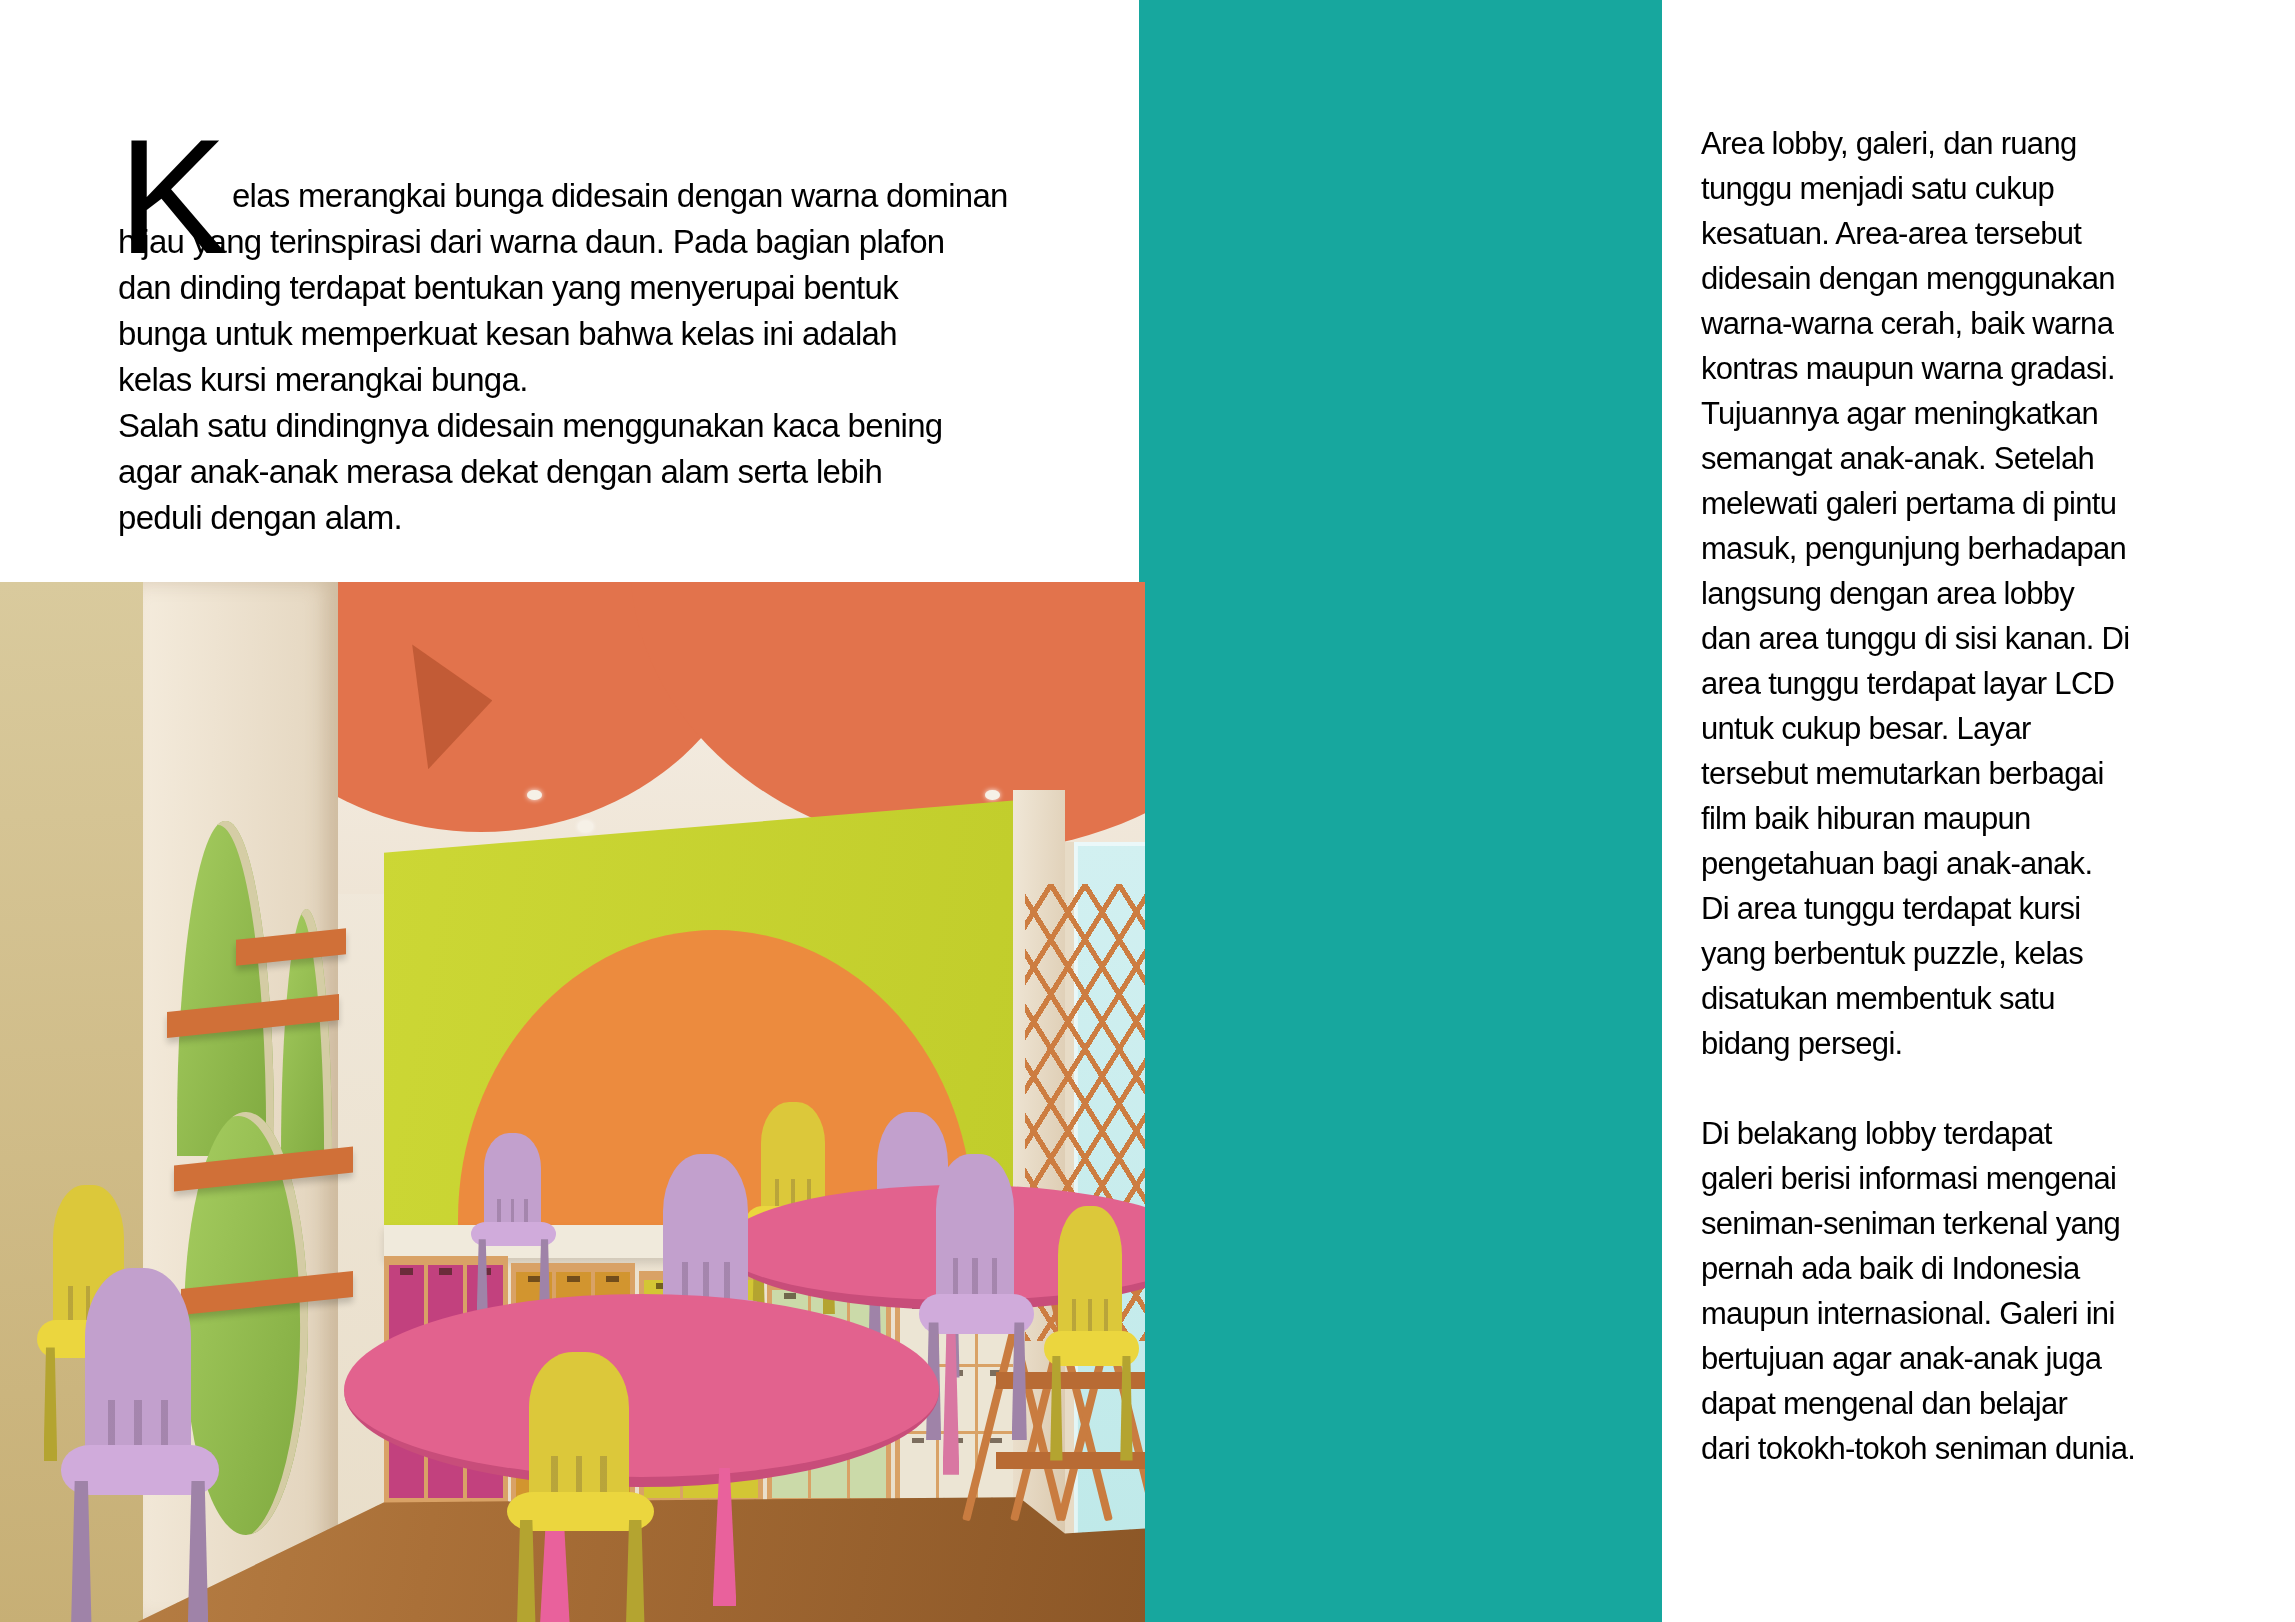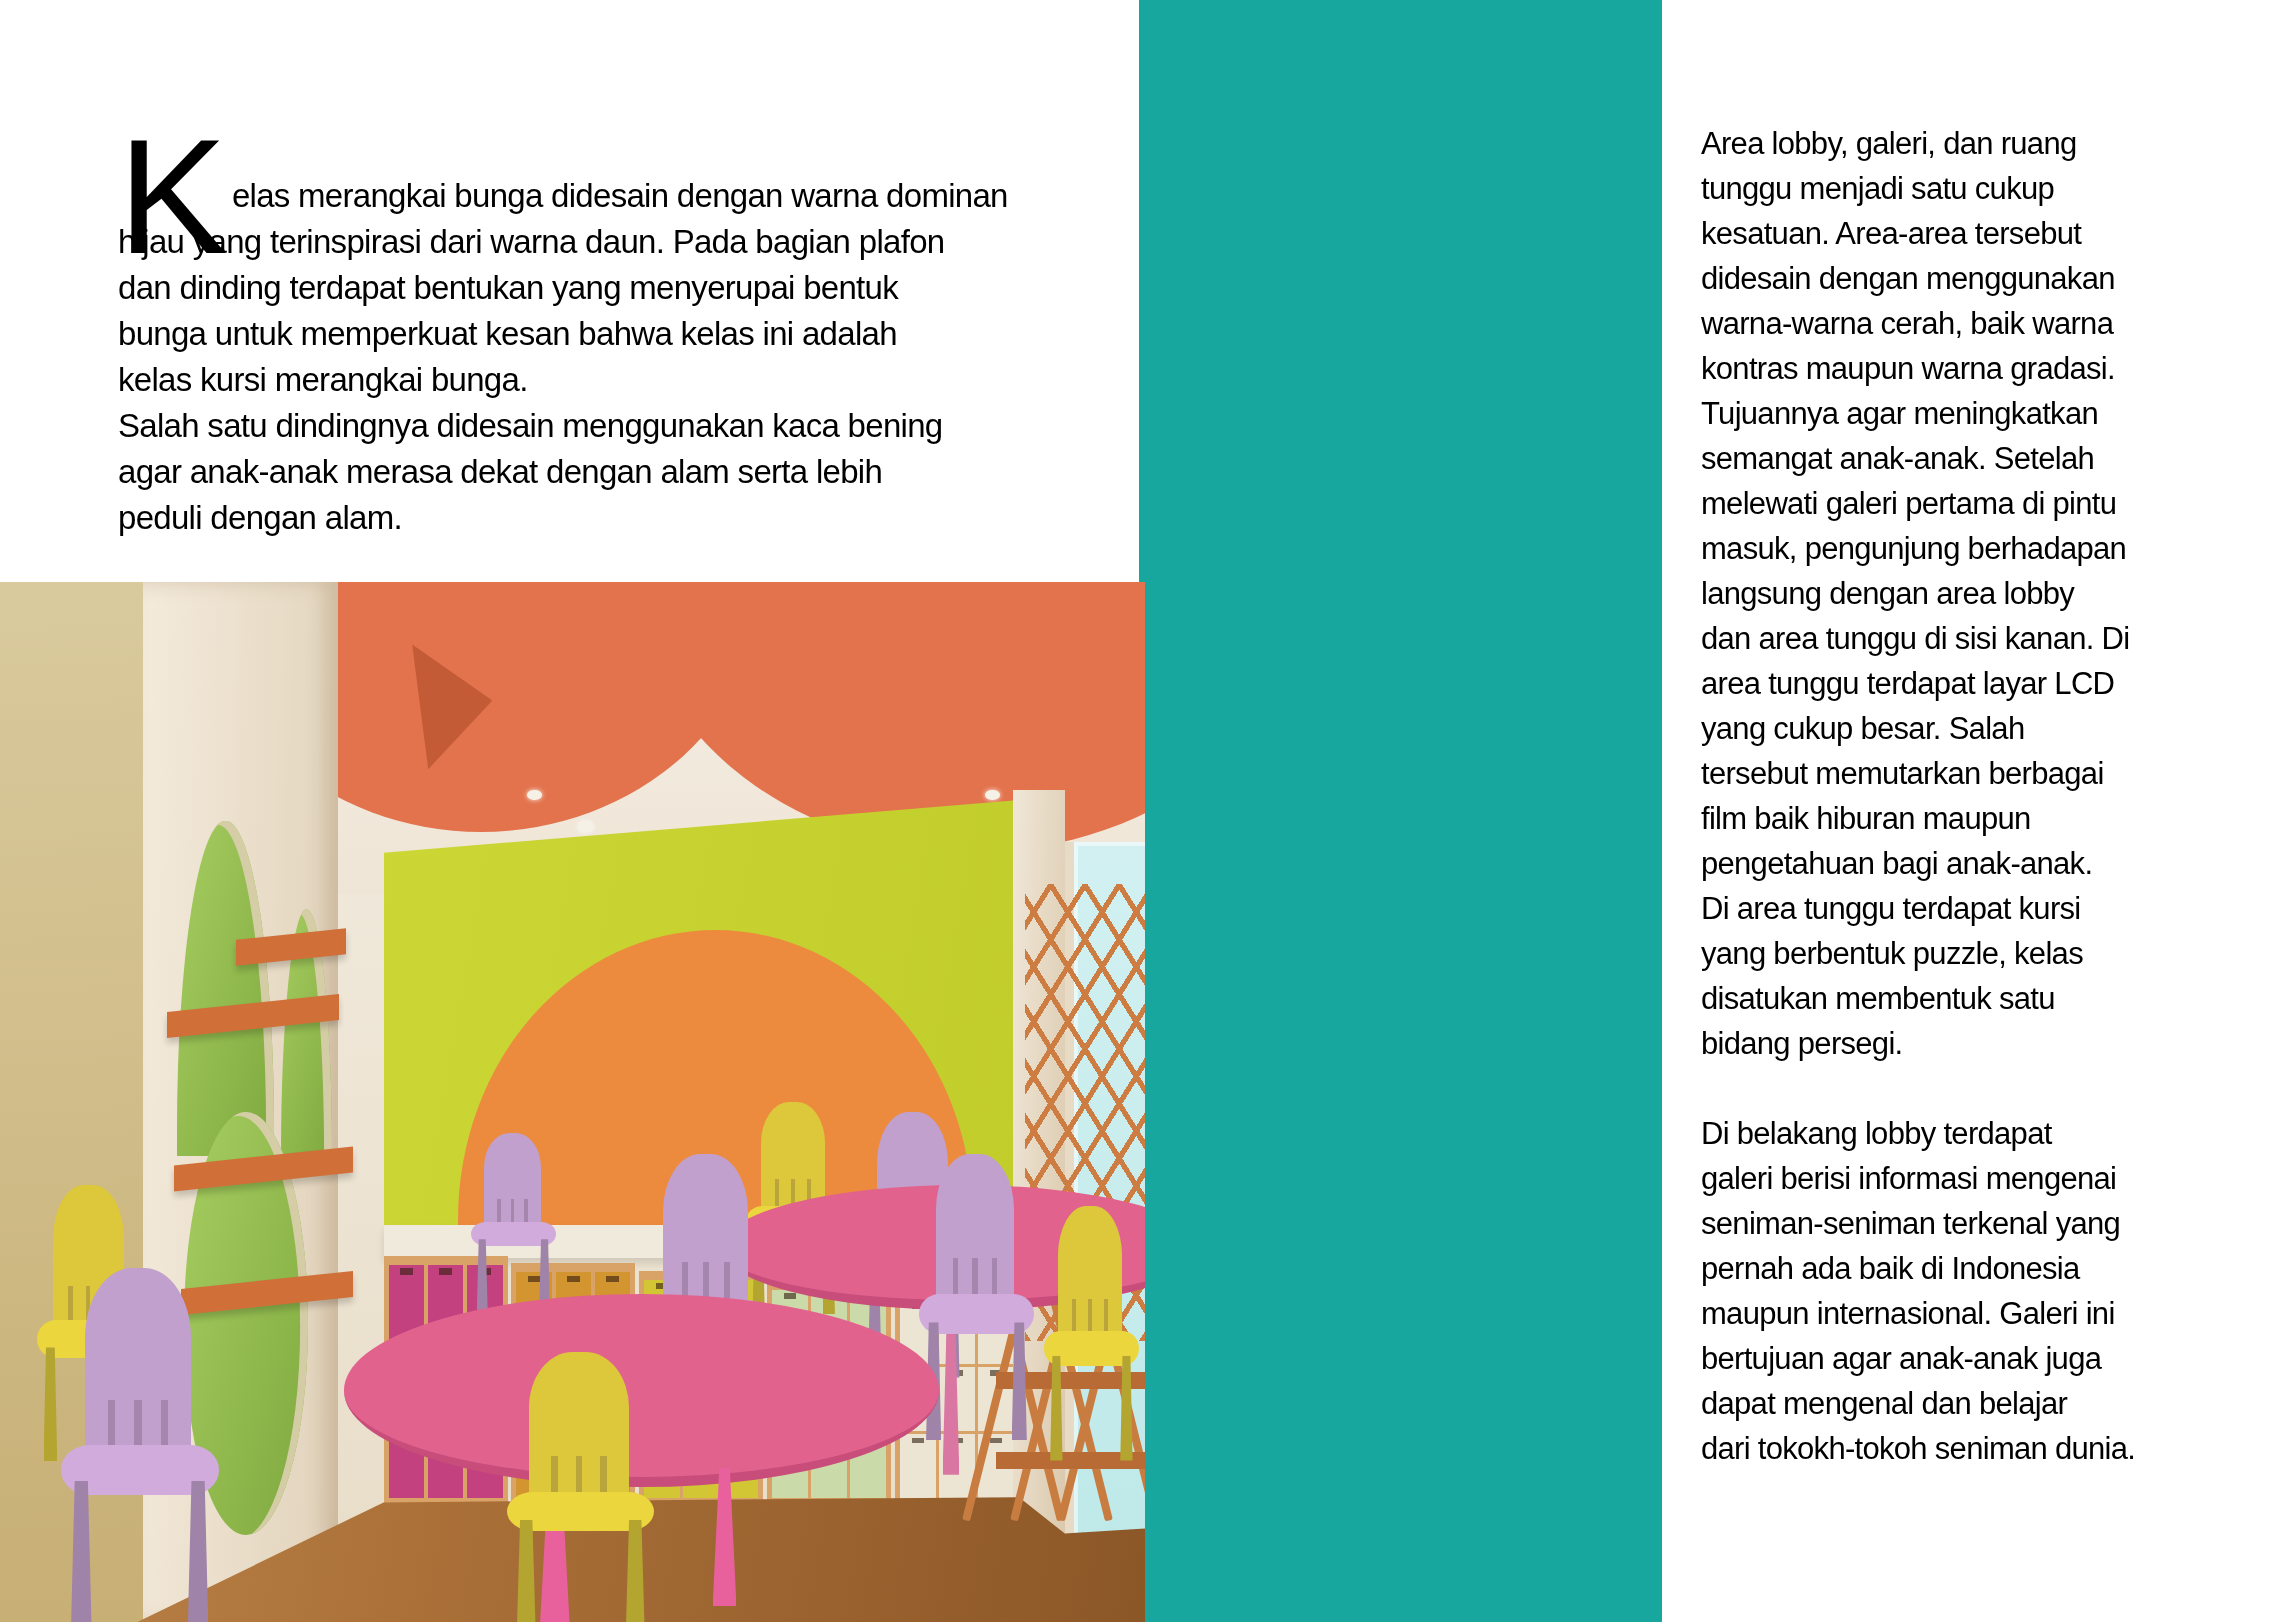--- a/index.html
+++ b/index.html
@@ -137,21 +137,21 @@
       <div class="line">didesain dengan menggunakan</div>
       <div class="line">warna-warna cerah, baik warna</div>
       <div class="line">kontras maupun warna gradasi.</div>
       <div class="line">Tujuannya agar meningkatkan</div>
       <div class="line">semangat anak-anak. Setelah</div>
       <div class="line">melewati galeri pertama di pintu</div>
       <div class="line">masuk, pengunjung berhadapan</div>
       <div class="line">langsung dengan area lobby</div>
       <div class="line">dan area tunggu di sisi kanan. Di</div>
       <div class="line">area tunggu terdapat layar LCD</div>
-      <div class="line">yang cukup besar. Salah</div>
+      <div class="line">untuk cukup besar. Layar</div>
       <div class="line">tersebut memutarkan berbagai</div>
       <div class="line">film baik hiburan maupun</div>
       <div class="line">pengetahuan bagi anak-anak.</div>
       <div class="line">Di area tunggu terdapat kursi</div>
       <div class="line">yang berbentuk puzzle, kelas</div>
       <div class="line">disatukan membentuk satu</div>
       <div class="line">bidang persegi.</div>
     </div>
     <div class="para gap-right">
       <div class="line">Di belakang lobby terdapat</div>

